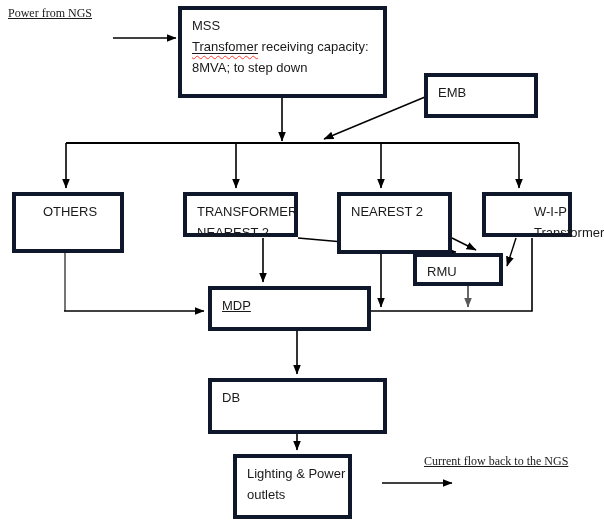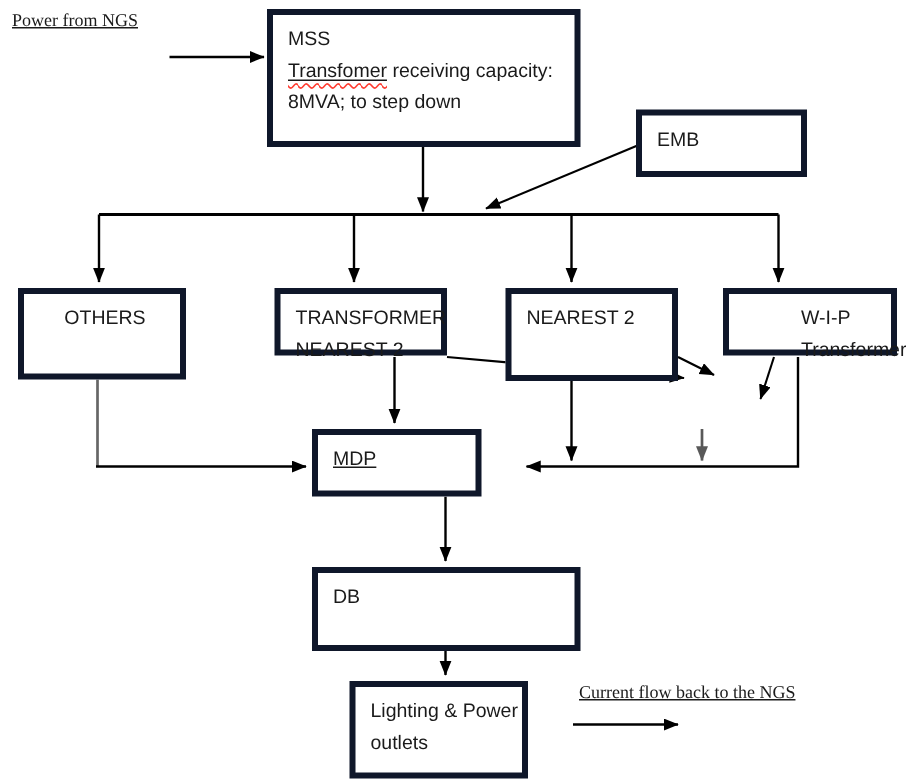--- a/index.html
+++ b/index.html
@@ -22,23 +22,23 @@
     font-size:13px;
     line-height:21px;
     padding:5px 6px 4px 10px;
     white-space:nowrap;
   }
   #box-mss{left:178px;top:6px;width:209px;height:92px;}
   #box-emb{left:424px;top:73px;width:114px;height:45px;}
   #box-others{left:12px;top:192px;width:112px;height:61px;text-align:center;}
   #box-tn1{left:183px;top:192px;width:115px;height:45px;}
   #box-n2{left:337px;top:192px;width:115px;height:62px;}
-  #box-wip{left:482px;top:192px;width:116px;height:45px;padding-left:48px;}
+  #box-wip{left:482px;top:192px;width:90px;height:45px;padding-left:48px;}
   #box-rmu{left:413px;top:253px;width:90px;height:33px;padding-top:4px;}
-  #box-mdp{left:208px;top:286px;width:113px;height:45px;text-decoration:underline;}
+  #box-mdp{left:208px;top:286px;width:163px;height:45px;text-decoration:underline;}
   #box-db{left:208px;top:378px;width:179px;height:56px;}
   #box-lighting{left:233px;top:454px;width:119px;height:65px;}
 
   .mss-detail{}
   .underline-solid{text-decoration:underline;text-underline-offset:2px;text-decoration-thickness:1px;}
   .underline-wavy{
     text-decoration-line:underline;
     text-decoration-style:wavy;
     text-decoration-color:#ff3b30;
     text-decoration-thickness:1px;
@@ -49,21 +49,21 @@
   
   .annotation{
     position:absolute;
     font-family:"Liberation Serif",serif;
     font-size:12px;
     line-height:19px;
     white-space:nowrap;
     text-decoration:underline;
   }
   #label-power{left:8px;top:4px;}
-  #label-return{left:386px;top:452px;text-align:right;}
+  #label-return{left:424px;top:452px;text-align:right;}
 
   
   #connectors{position:absolute;left:0;top:0;width:604px;height:522px;pointer-events:none;}
 </style>
 </head>
 <body>
 
 <div id="canvas">
 
   <svg id="connectors" viewBox="0 0 604 522" xmlns="http://www.w3.org/2000/svg">
@@ -139,20 +139,23 @@
 
   <div id="box-n2" class="box">
     <div>NEAREST 2</div>
   </div>
 
   <div id="box-wip" class="box">
     <div>W-I-P</div>
     <div>Transformer</div>
   </div>
 
+  <div id="box-rmu" class="box">
+    <div>RMU</div>
+  </div>
 
   <div id="box-mdp" class="box">
     <div>MDP</div>
   </div>
 
   <div id="box-db" class="box">
     <div>DB</div>
   </div>
 
   <div id="box-lighting" class="box">

